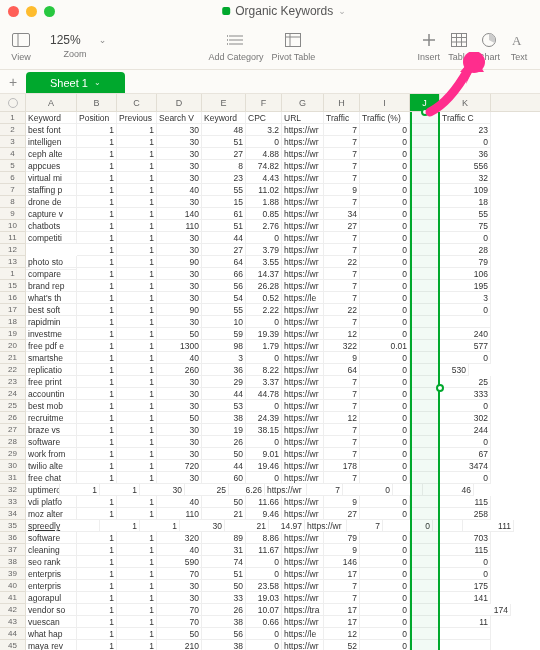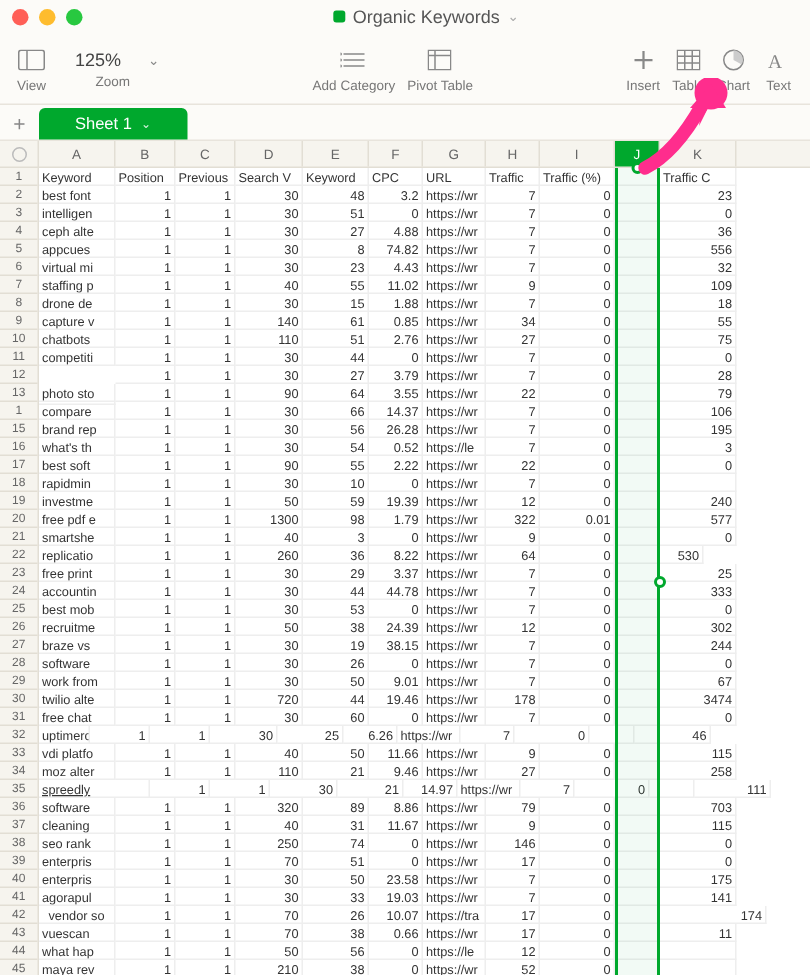--- a/index.html
+++ b/index.html
@@ -686,21 +686,21 @@
         <div class="cell" style="width: 42px;">https://wr</div>
         <div class="cell num" style="width: 36px;">9</div>
         <div class="cell num" style="width: 50px;">0</div>
         <div class="cell" style="width: 30px;"></div>
         <div class="cell num" style="width: 51px;">115</div>
       </div>
       <div class="row">
         <div class="cell" style="width: 51px;">seo rank</div>
         <div class="cell num" style="width: 40px;">1</div>
         <div class="cell num" style="width: 40px;">1</div>
-        <div class="cell num" style="width: 45px;">250</div>
+        <div class="cell num" style="width: 45px;">590</div>
         <div class="cell num" style="width: 44px;">74</div>
         <div class="cell num" style="width: 36px;">0</div>
         <div class="cell" style="width: 42px;">https://wr</div>
         <div class="cell num" style="width: 36px;">146</div>
         <div class="cell num" style="width: 50px;">0</div>
         <div class="cell" style="width: 30px;"></div>
         <div class="cell num" style="width: 51px;">0</div>
       </div>
       <div class="row">
         <div class="cell" style="width: 51px;">enterpris</div>
@@ -735,21 +735,21 @@
         <div class="cell num" style="width: 45px;">30</div>
         <div class="cell num" style="width: 44px;">33</div>
         <div class="cell num" style="width: 36px;">19.03</div>
         <div class="cell" style="width: 42px;">https://wr</div>
         <div class="cell num" style="width: 36px;">7</div>
         <div class="cell num" style="width: 50px;">0</div>
         <div class="cell" style="width: 30px;"></div>
         <div class="cell num" style="width: 51px;">141</div>
       </div>
       <div class="row">
-        <div class="cell" style="width: 51px; text-align: center;">vendor so</div>
+        <div class="cell" style="width: 51px;">vendor so</div>
         <div class="cell num" style="width: 40px;">1</div>
         <div class="cell num" style="width: 40px;">1</div>
         <div class="cell num" style="width: 45px;">70</div>
         <div class="cell num" style="width: 44px;">26</div>
         <div class="cell num" style="width: 36px;">10.07</div>
         <div class="cell" style="width: 42px;">https://tra</div>
         <div class="cell num" style="width: 36px;">17</div>
         <div class="cell num" style="width: 50px;">0</div>
         <div class="cell" style="width: 30px;"></div>
         <div class="cell num" style="width: 71px;">174</div>

